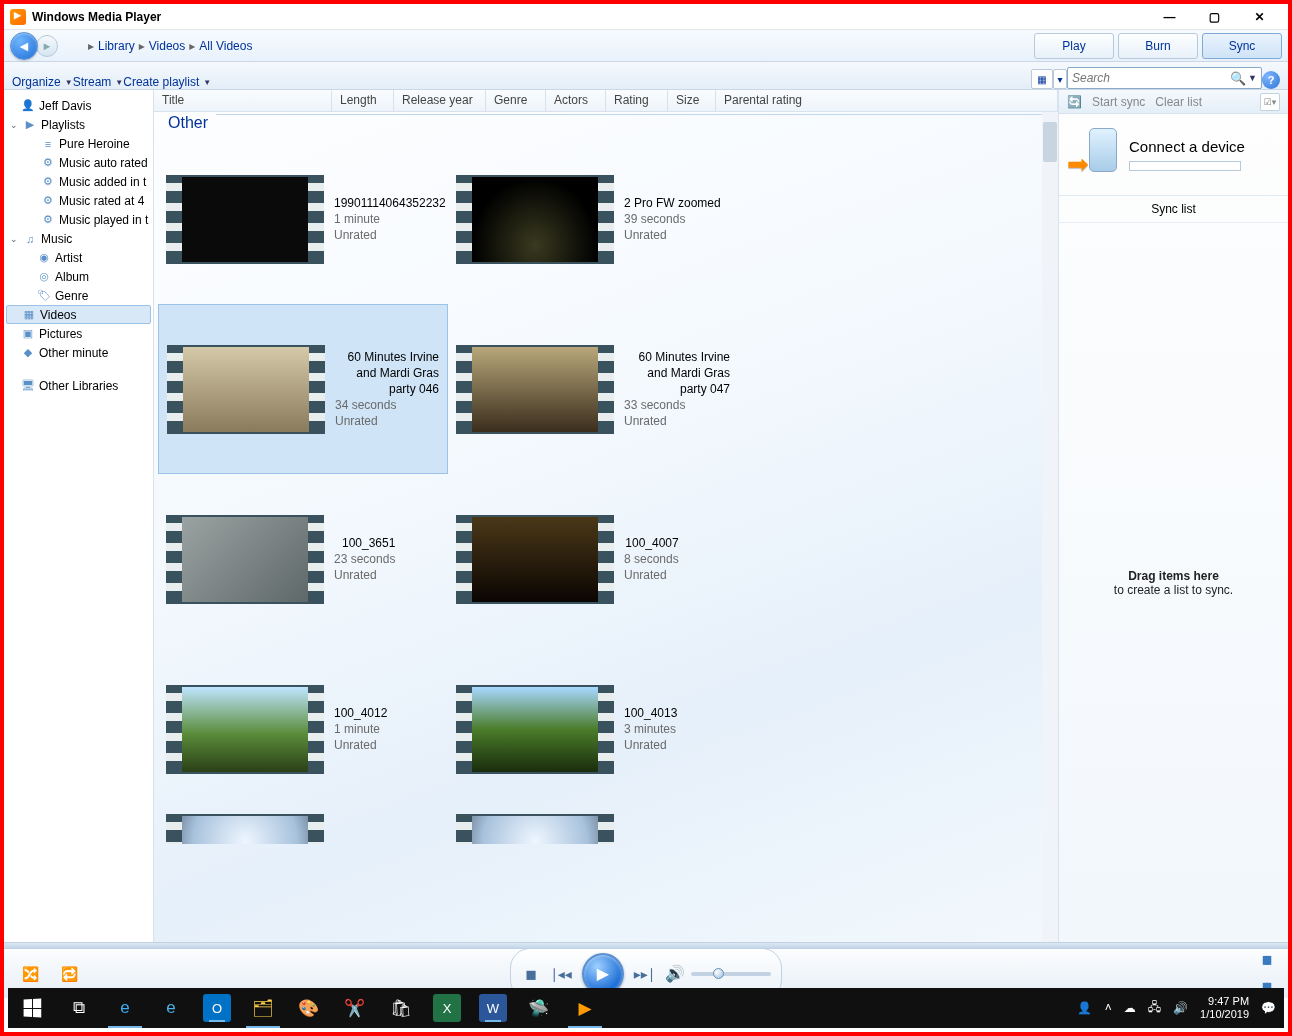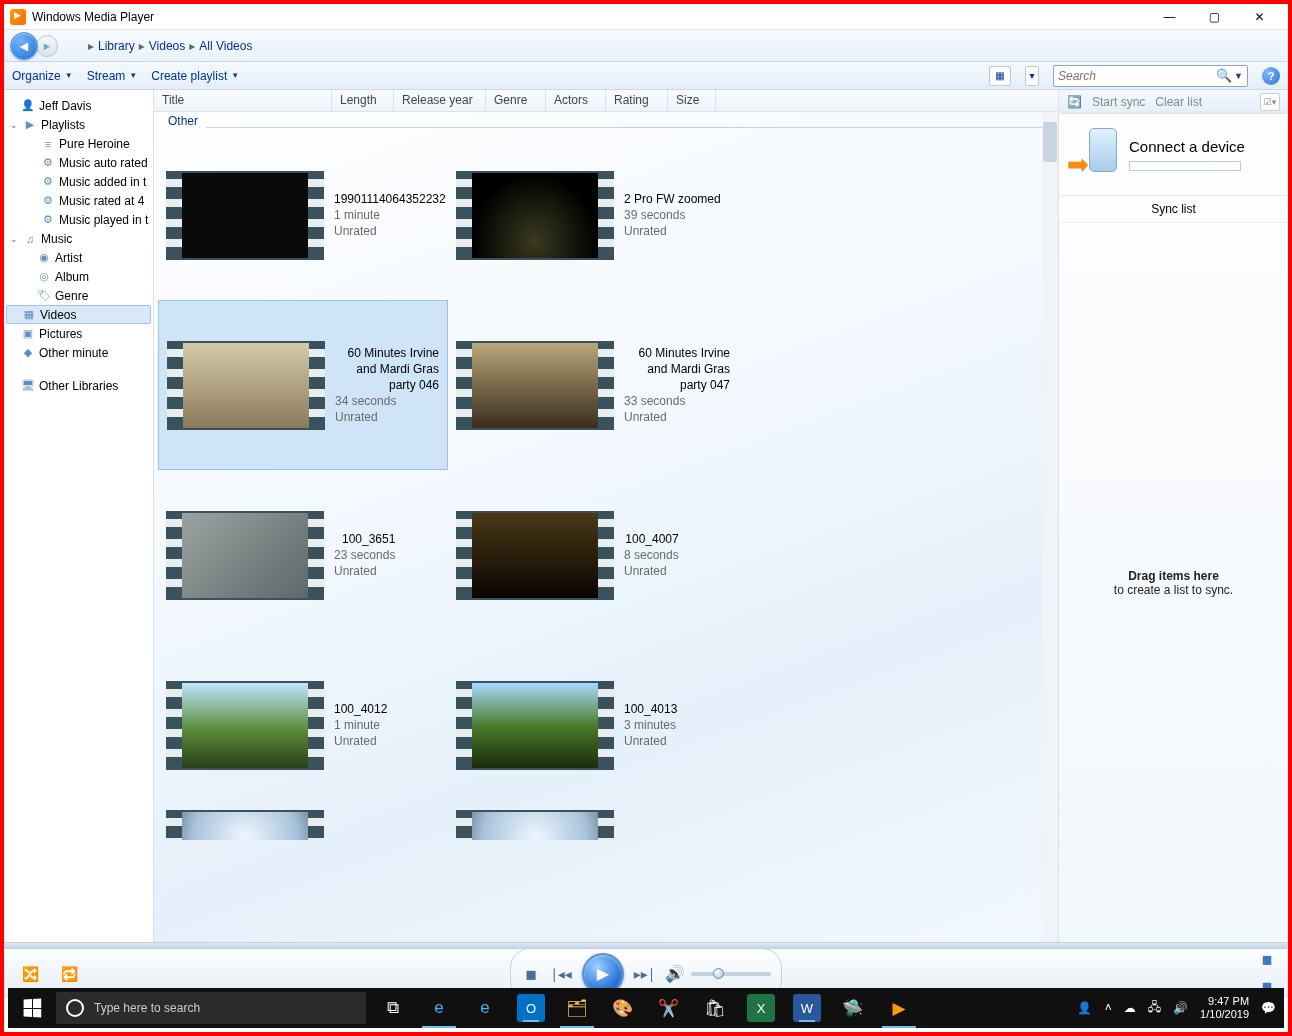--- a/index.html
+++ b/index.html
@@ -1,38 +1,38 @@
 <!DOCTYPE html>
 <html><head>
 <meta charset="utf-8">
 <style>
 * { box-sizing: border-box; margin: 0; padding: 0; font-family: "Segoe UI", Tahoma, sans-serif; }
 body { width: 1292px; height: 1036px; overflow: hidden; background: #fff; border: 4px solid #ff0000; position: relative; }
 
 
-.titlebar { height: 26px; background: #fff; display: flex; align-items: center; padding: 0 6px; border-bottom: 1px solid #e5e5e5; }
+.titlebar { height: 26px; background: #fff; display: flex; align-items: center; padding: 0 6px; border-bottom: 1px solid #e5e5e5; font-weight: bold; }
 .titlebar .app-icon { width: 16px; height: 16px; background: linear-gradient(135deg,#ff9a00,#ff6a00); border-radius: 3px; margin-right: 6px; position:relative; }
 .titlebar .app-icon::after{content:"▶";position:absolute;color:#fff;font-size:9px;left:4px;top:1px;}
 .titlebar .title { font-size: 12px; color: #000; flex: 1; }
 .titlebar .win-btns { display: flex; gap: 0; }
 .titlebar .win-btn { width: 45px; height: 26px; display:flex;align-items:center;justify-content:center; font-size:12px; color:#000; }
 
 
 .navrow { height: 32px; background: linear-gradient(#f7fbff,#e8f1fb); display:flex; align-items:center; padding: 2px 6px; border-bottom:1px solid #c9d7e6; }
 .nav-back { width:28px; height:28px; border-radius:50%; background: radial-gradient(circle at 35% 30%, #6fb4ff, #1f6fd6); border:1px solid #5a8fd0; display:flex;align-items:center;justify-content:center;color:#fff;font-size:14px; margin-right:-2px; z-index:2; box-shadow:inset 0 1px 2px rgba(255,255,255,.5), 0 1px 2px rgba(0,0,0,.2);}
 .nav-fwd { width:22px;height:22px;border-radius:50%;background:linear-gradient(#f5f9fc,#d6e5f2);border:1px solid #b7c9db;display:flex;align-items:center;justify-content:center;color:#8aa;font-size:11px;margin-right:10px;}
 .breadcrumb { display:flex; align-items:center; font-size:12px; color:#003399; gap:4px; flex:1; padding-left: 20px;}
 .breadcrumb .sep { color:#666; }
 .breadcrumb a { color:#003399; cursor:pointer; }
 .tabbtns { display:flex; gap:4px; }
 .tabbtn { width:80px; height:26px; background:linear-gradient(#fdfefe,#e8f1fa); border:1px solid #b7c9db; border-radius:3px; font-size:12px; color:#003399; display:flex;align-items:center;justify-content:center; cursor:pointer;}
 .tabbtn.active { background:linear-gradient(#eaf3fd,#cfe3f7); border-color:#7fa9d6;}
 
 
-.toolbar { height: 28px; background:linear-gradient(#f5f9fd,#e4eef8); display:flex; align-items:center; padding:0 8px; border-bottom:1px solid #c9d7e6; gap:14px; font-size:12px; color:#003399;}
+.toolbar { height: 28px; background:linear-gradient(#f5f9fd,#e4eef8); display:flex; align-items:flex-end; padding:0 8px; border-bottom:1px solid #c9d7e6; font-size:12px; color:#003399;}
 .tool-item { display:flex; align-items:center; gap:4px; cursor:pointer; }
 .tool-item .chev { font-size:8px; color:#336; }
 .toolbar .spacer { flex:1; }
 .toolbar .viewbtn { width:22px;height:20px;border:1px solid #b7c9db;background:#fff;border-radius:2px;display:flex;align-items:center;justify-content:center;font-size:10px;cursor:pointer;}
 .searchbox { width:195px; height:22px; border:1px solid #8aa8c7; background:#fff; border-radius:2px; display:flex; align-items:center; padding:0 4px; }
 .searchbox input { border:none; outline:none; flex:1; font-size:12px; font-style:italic; color:#888; }
 .searchbox .mag { color:#3a7ac0; font-size:13px; }
 .helpbtn { width:18px;height:18px;border-radius:50%;background:radial-gradient(circle at 30% 30%,#7fb6ff,#2e76d6);color:#fff;font-size:11px;font-weight:bold;display:flex;align-items:center;justify-content:center;cursor:pointer;}
 
 
@@ -46,21 +46,21 @@
 .tree .node.l1 { padding-left:14px; }
 .tree .node.l2 { padding-left:34px; }
 .tree .node.l2b { padding-left:30px; }
 .tree .node.sel { background:#d9e8f7; border:1px solid #9cc2e8; border-radius:2px; }
 .tree .sep { height:14px; }
 
 
 .content { flex:1; background:linear-gradient(160deg,#fefeff 0%,#f4f9fe 40%,#e6f0fa 70%,#f2f8fd 100%); display:flex; flex-direction:column; overflow:hidden; position:relative;}
 .colheaders { height:22px; display:flex; border-bottom:1px solid #d8e2ec; background:linear-gradient(#fafcfe,#eef4fa); font-size:12px; color:#444;}
 .colheaders div { border-right:1px solid #d8e2ec; padding:3px 8px; }
-.grouphdr { display:flex; align-items:flex-end; font-size:12px; color:#003399; padding:2px 14px; }
+.grouphdr { display:flex; align-items:flex-start; font-size:16px; color:#003399; padding:2px 14px; }
 .grouphdr .line { flex:1; height:1px; background:#c2d6ea; margin-left:8px; }
 .items { flex:1; overflow:hidden; padding-left:4px; position:relative;}
 .itemrow { display:flex; gap:0; }
 .item { width:290px; height:170px; display:flex; align-items:center; padding:4px 8px; gap:10px;}
 .item.sel { background:#cfe4f7; border:1px solid #9cc2e8; }
 .thumb { width:158px; height:89px; background:#111; border:2px solid #3a525e; position:relative; flex-shrink:0;}
 .thumb::before, .thumb::after { content:""; position:absolute; top:0; bottom:0; width:16px; background:
   repeating-linear-gradient(#3a525e 0 6px, #e8edee 6px 14px, #3a525e 14px 20px);}
 .thumb::before { left:-2px; }
 .thumb::after { right:-2px; }
@@ -137,20 +137,25 @@
   <div class="nav-back">◄</div>
   <div class="nav-fwd">►</div>
   <div class="breadcrumb">
     <span class="sep">▸</span>
     <a>Library</a>
     <span class="sep">▸</span>
     <a>Videos</a>
     <span class="sep">▸</span>
     <a>All Videos</a>
   </div>
+  <div class="tabbtns">
+    <div class="tabbtn">Play</div>
+    <div class="tabbtn">Burn</div>
+    <div class="tabbtn active">Sync</div>
+  </div>
 </div>
 
 <div class="toolbar">
   <div class="tool-item">
       <span>Organize</span>
       <span class="chev">▼</span>
     </div>
   <div class="tool-item">
       <span>Stream</span>
       <span class="chev">▼</span>
@@ -240,20 +245,21 @@
 
   <div class="content">
     <div class="colheaders">
       <div style="width:178px">Title</div>
       <div style="width:62px">Length</div>
       <div style="width:92px">Release year</div>
       <div style="width:60px">Genre</div>
       <div style="width:60px">Actors</div>
       <div style="width:62px">Rating</div>
       <div style="width:48px">Size</div>
+      <div style="flex:1">Parental rating</div>
     </div>
     <div class="grouphdr">
       <span>Other</span>
       <div class="line"></div>
     </div>
     <div class="items" id="items-grid">
         <div class="itemrow">
           <div class="item">
             <div class="thumb">
               <div class="thumb-inner t-dark"></div>
@@ -412,24 +418,20 @@
 
 <div class="taskbar">
   <div class="start">
       <div class="winlogo">
         <div></div>
         <div></div>
         <div></div>
         <div></div>
       </div>
     </div>
-  <div class="searcht">
-    <div class="ring"></div>
-    <span>Type here to search</span>
-  </div>
   <div class="tb-ico">⧉</div>
   <div class="tb-ico active" style="color:#3eaef2">e</div>
   <div class="tb-ico" style="color:#4db0e8">e</div>
   <div class="tb-ico active" style="background:#0072c6;width:28px;height:28px;margin:6px 9px;border-radius:3px;color:#fff;font-size:13px">O</div>
   <div class="tb-ico active" style="color:#ffcf4a">🗂</div>
   <div class="tb-ico">🎨</div>
   <div class="tb-ico">✂️</div>
   <div class="tb-ico">🛍</div>
   <div class="tb-ico" style="background:#217346;width:28px;height:28px;margin:6px 9px;border-radius:3px;color:#fff;font-size:13px">X</div>
   <div class="tb-ico active" style="background:#2b579a;width:28px;height:28px;margin:6px 9px;border-radius:3px;color:#fff;font-size:13px">W</div>

